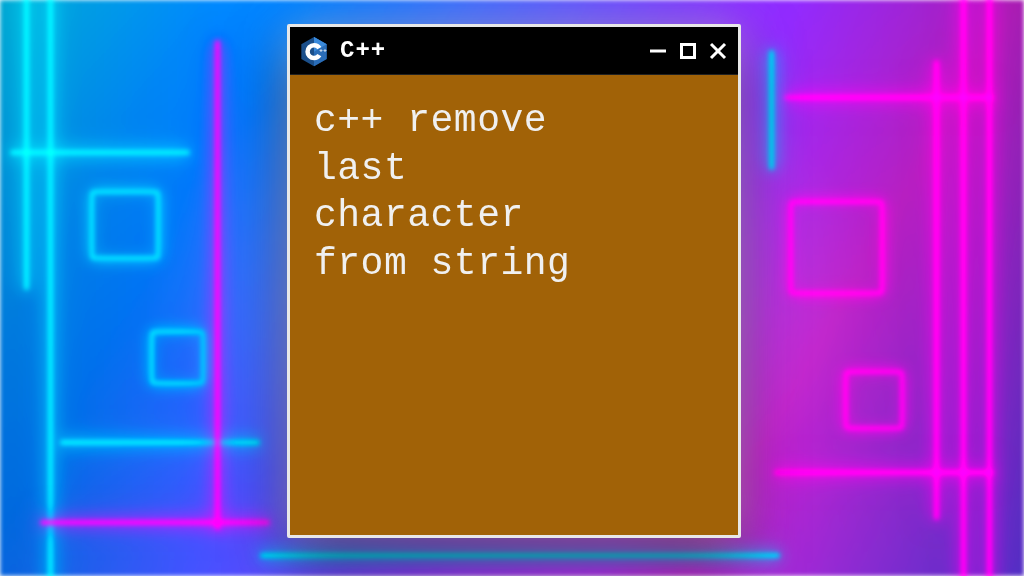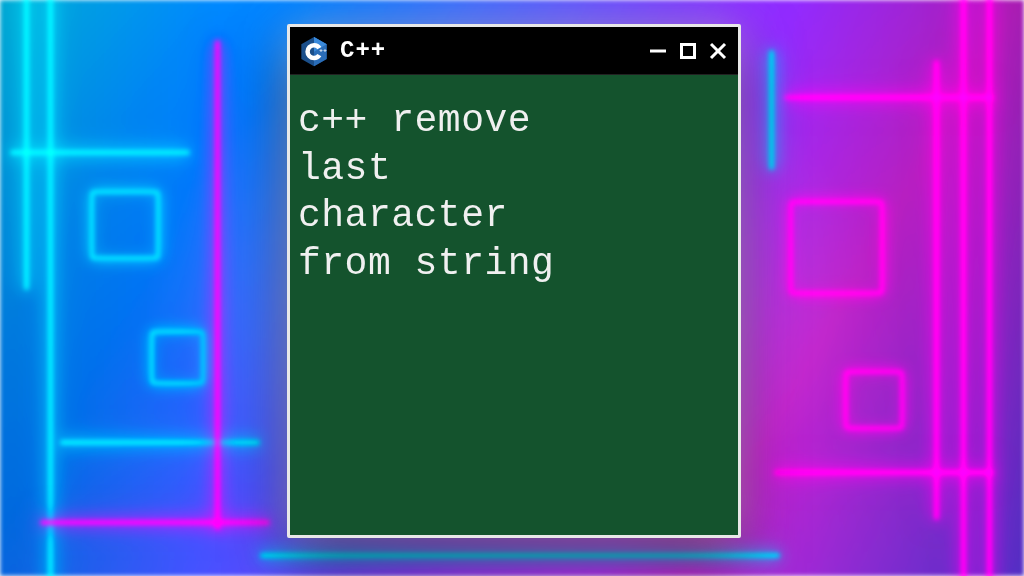--- a/index.html
+++ b/index.html
@@ -58,23 +58,23 @@
     .title-text {
       color: #fff;
       font-weight: 700;
       font-size: 24px;
       letter-spacing: 1px;
       font-family: 'Consolas','Courier New',monospace;
     }
     .controls { margin-left: auto; display: flex; gap: 10px; align-items: center; color: #fff; }
     .ctrl { display:inline-flex; align-items:center; justify-content:center; width:20px; height:20px; }
     .body-area {
-      background: #14532d;
+      background: #a16207;
       height: calc(100% - 48px);
-      padding: 22px 8px;
+      padding: 22px 24px;
     }
     .code-text {
       color: #f0f0f0;
       font-family: 'Consolas','Courier New',monospace;
       font-size: 38px;
       line-height: 1.25;
       white-space: pre-wrap;
       font-weight: 500;
       letter-spacing: 0.5px;
     }

